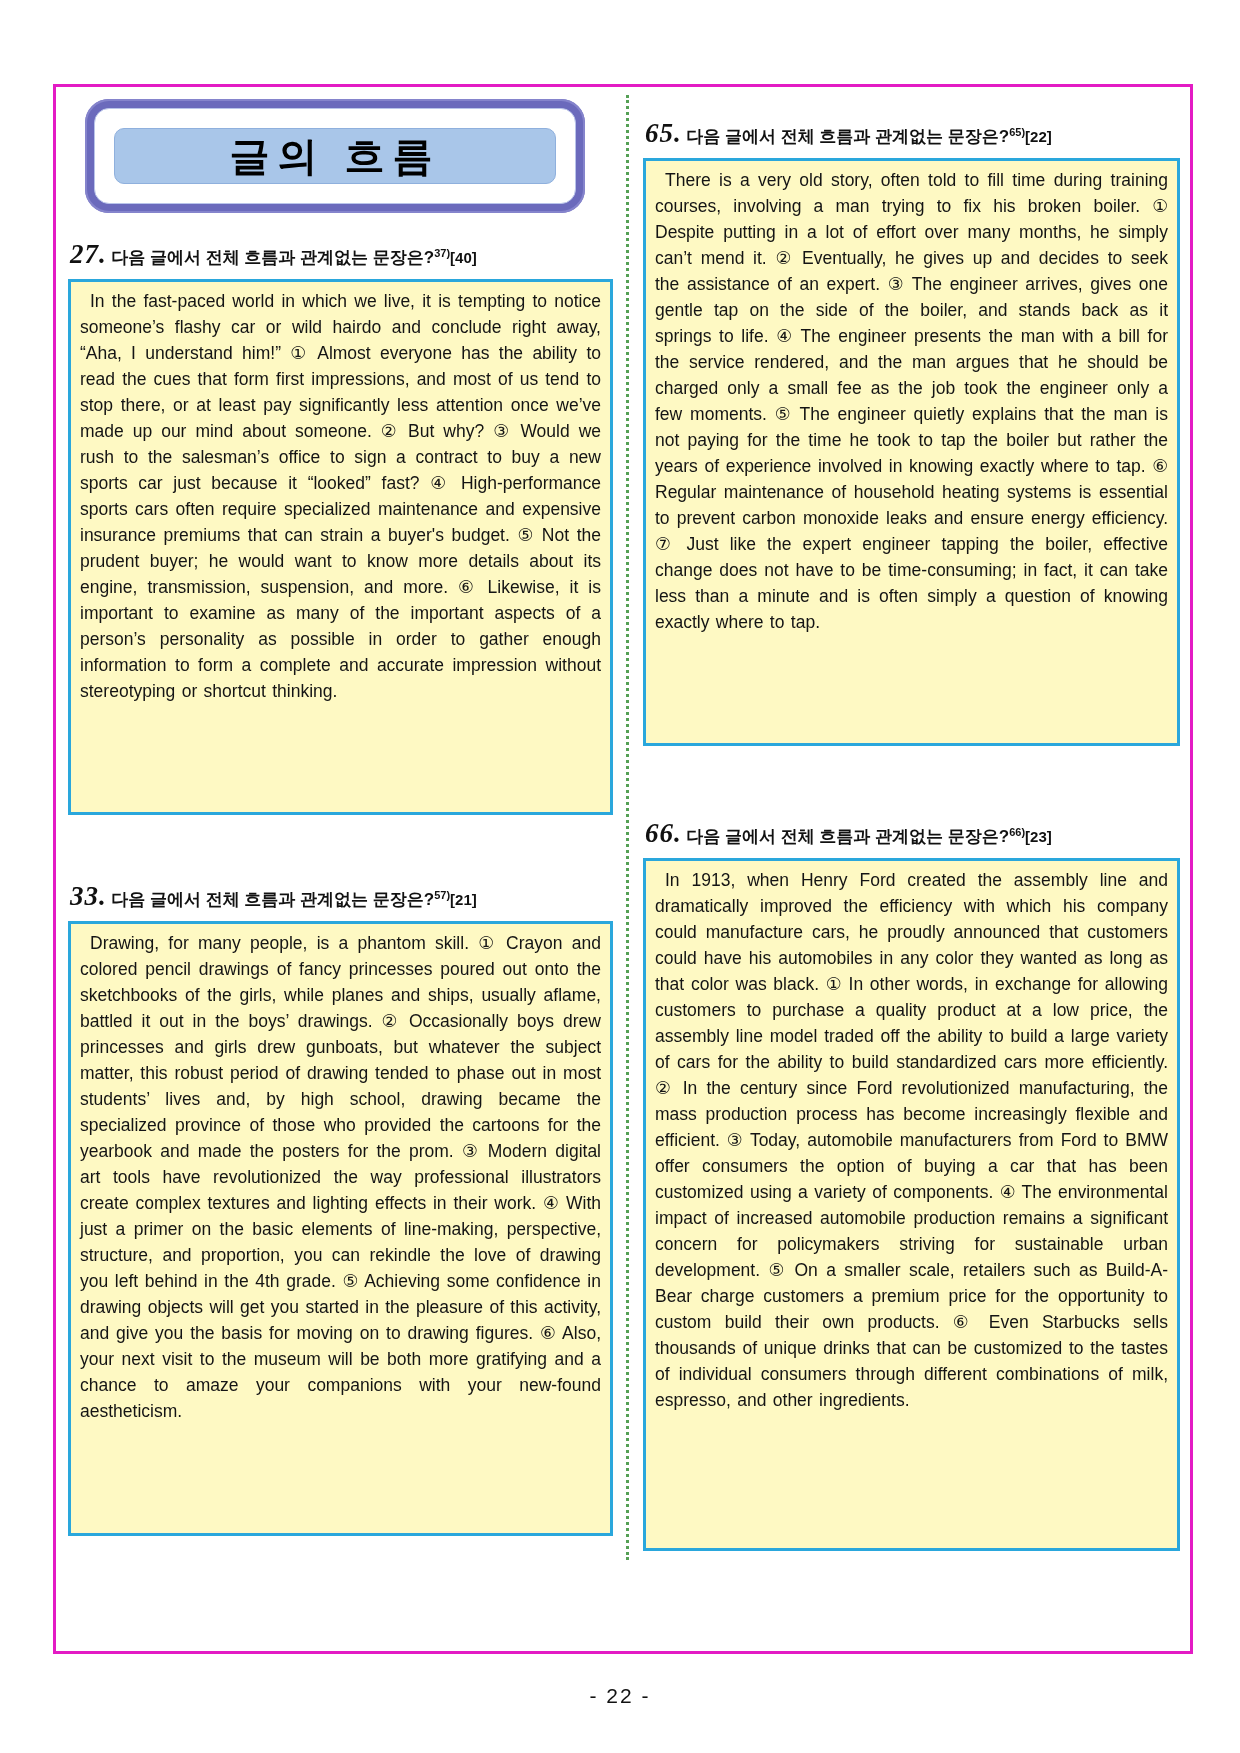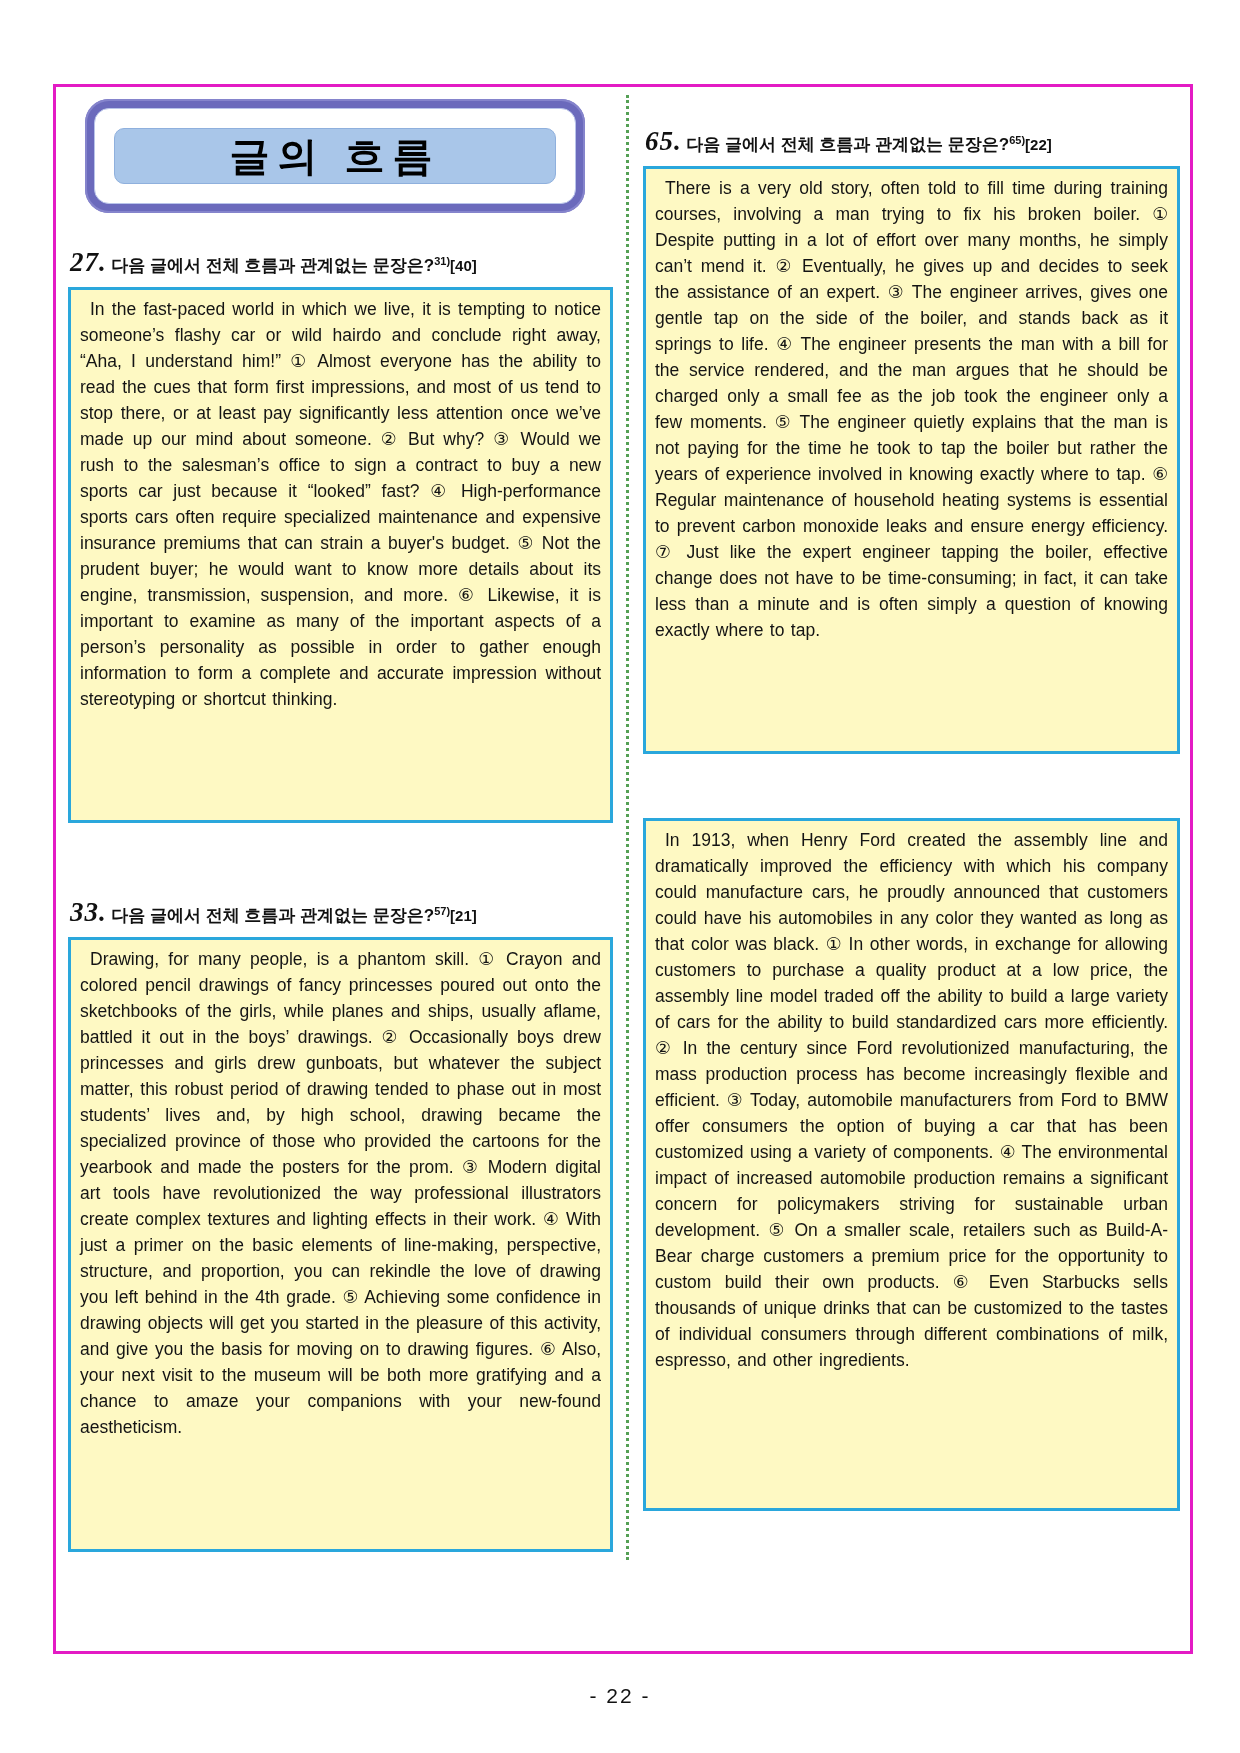--- a/index.html
+++ b/index.html
@@ -21,21 +21,21 @@
   .title-text  { font-size:40px; font-weight:bold; letter-spacing:8px; color:#000; }
 
   
   .col { position:absolute; }
   .col-left  { left:68px;  top:231px; width:545px; }
   .col-right { left:643px; top:110px; width:537px; }
   .divider   { position:absolute; left:626px; top:95px; height:1465px; width:0;
                border-left:3px dotted #55a055; }
 
   
-  .qheader  { margin:16px 0 9px 2px; white-space:nowrap; }
+  .qheader  { margin:8px 0 9px 2px; white-space:nowrap; }
   .qnum     { font-family:"Liberation Serif","DejaVu Serif",serif; font-style:italic;
               font-weight:bold; font-size:27px; letter-spacing:1px; }
   .qprompt  { font-weight:bold; font-size:17px; }
   .qnote    { font-weight:bold; font-size:11px; vertical-align:super; }
   .qbracket { font-weight:bold; font-size:15px; }
 
   .pbox { border:3px solid #2aa7dc; background:#fef9c3; padding:6px 9px 8px 9px;
           font-size:17.5px; line-height:26px; text-align:justify; color:#141414; }
   .pbox p { text-indent:10px; word-spacing:1.5px; }
 
@@ -64,21 +64,21 @@
   </div>
 </div>
 
 <div class="divider"></div>
 
 <div class="col col-left">
 
   <div class="q-block q63">
     <div class="qheader">
       <span class="qnum">27.</span>
-      <span class="qprompt">다음 글에서 전체 흐름과 관계없는 문장은?</span><span class="qnote">31)</span><span class="qbracket">[40]</span>
+      <span class="qprompt">다음 글에서 전체 흐름과 관계없는 문장은?</span><span class="qnote">37)</span><span class="qbracket">[40]</span>
     </div>
     <div class="pbox">
       <p>In the fast-paced world in which we live, it is tempting to notice someone’s flashy car or wild hairdo and conclude right away, “Aha, I understand him!” ① Almost everyone has the ability to read the cues that form first impressions, and most of us tend to stop there, or at least pay significantly less attention once we’ve made up our mind about someone. ② But why? ③ Would we rush to the salesman’s office to sign a contract to buy a new sports car just because it “looked” fast? ④ High-performance sports cars often require specialized maintenance and expensive insurance premiums that can strain a buyer's budget. ⑤ Not the prudent buyer; he would want to know more details about its engine, transmission, suspension, and more. ⑥ Likewise, it is important to examine as many of the important aspects of a person’s personality as possible in order to gather enough information to form a complete and accurate impression without stereotyping or shortcut thinking.</p>
     </div>
   </div>
 
   <div class="gap-left"></div>
 
   <div class="q-block q64">
     <div class="qheader">
@@ -100,20 +100,24 @@
       <span class="qprompt">다음 글에서 전체 흐름과 관계없는 문장은?</span><span class="qnote">65)</span><span class="qbracket">[22]</span>
     </div>
     <div class="pbox">
       <p>There is a very old story, often told to fill time during training courses, involving a man trying to fix his broken boiler. ① Despite putting in a lot of effort over many months, he simply can’t mend it. ② Eventually, he gives up and decides to seek the assistance of an expert. ③ The engineer arrives, gives one gentle tap on the side of the boiler, and stands back as it springs to life. ④ The engineer presents the man with a bill for the service rendered, and the man argues that he should be charged only a small fee as the job took the engineer only a few moments. ⑤ The engineer quietly explains that the man is not paying for the time he took to tap the boiler but rather the years of experience involved in knowing exactly where to tap. ⑥ Regular maintenance of household heating systems is essential to prevent carbon monoxide leaks and ensure energy efficiency. ⑦ Just like the expert engineer tapping the boiler, effective change does not have to be time-consuming; in fact, it can take less than a minute and is often simply a question of knowing exactly where to tap.</p>
     </div>
   </div>
 
   <div class="gap-right"></div>
 
   <div class="q-block q66">
+    <div class="qheader">
+      <span class="qnum">66.</span>
+      <span class="qprompt">다음 글에서 전체 흐름과 관계없는 문장은?</span><span class="qnote">66)</span><span class="qbracket">[23]</span>
+    </div>
     <div class="pbox">
       <p>In 1913, when Henry Ford created the assembly line and dramatically improved the efficiency with which his company could manufacture cars, he proudly announced that customers could have his automobiles in any color they wanted as long as that color was black. ① In other words, in exchange for allowing customers to purchase a quality product at a low price, the assembly line model traded off the ability to build a large variety of cars for the ability to build standardized cars more efficiently. ② In the century since Ford revolutionized manufacturing, the mass production process has become increasingly flexible and efficient. ③ Today, automobile manufacturers from Ford to BMW offer consumers the option of buying a car that has been customized using a variety of components. ④ The environmental impact of increased automobile production remains a significant concern for policymakers striving for sustainable urban development. ⑤ On a smaller scale, retailers such as Build-A-Bear charge customers a premium price for the opportunity to custom build their own products. ⑥ Even Starbucks sells thousands of unique drinks that can be customized to the tastes of individual consumers through different combinations of milk, espresso, and other ingredients.</p>
     </div>
   </div>
 
 </div>
 
 <div class="footer">- 22 -</div>
 
 </body></html>

